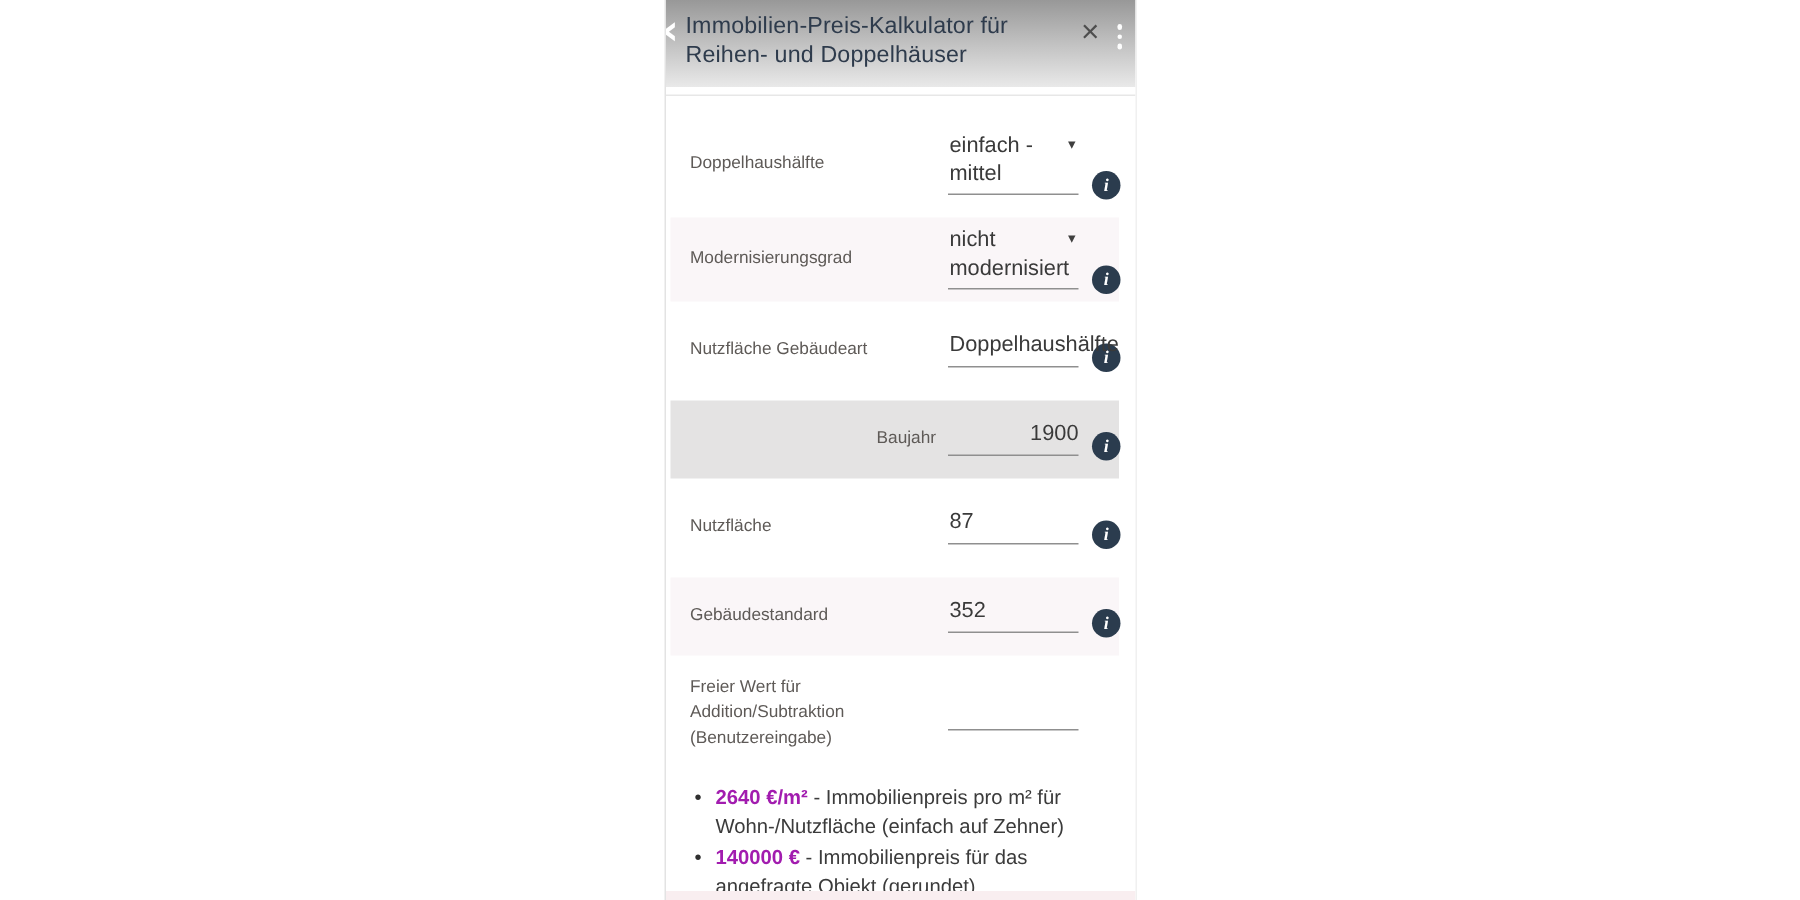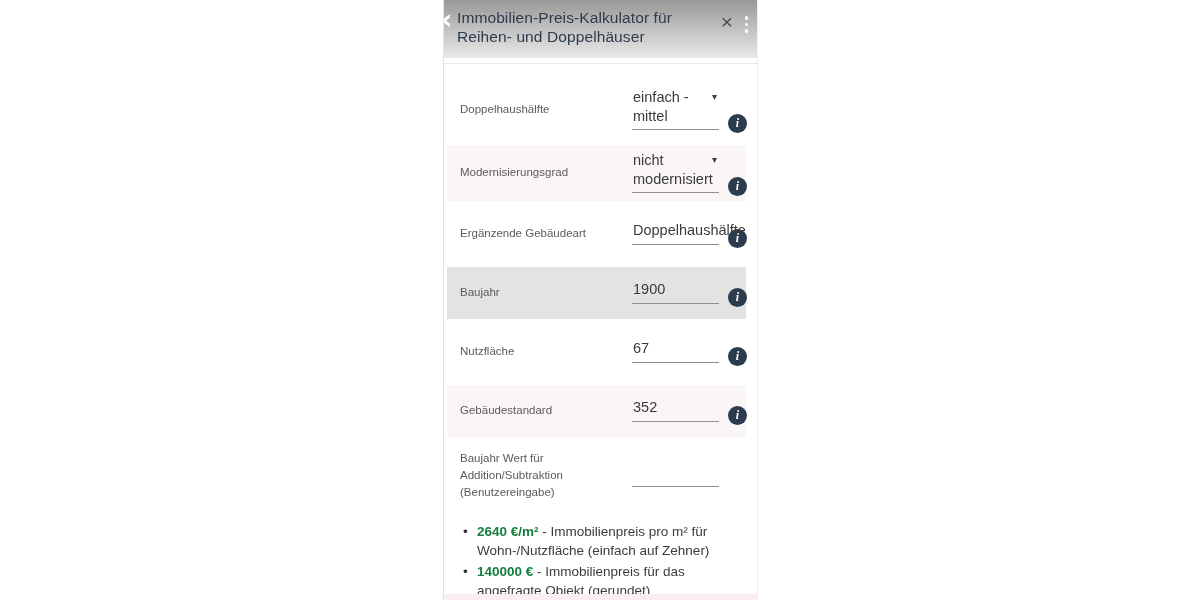--- a/index.html
+++ b/index.html
@@ -36,21 +36,21 @@
   }
   .dots{position:absolute;right:9px;top:16px;display:flex;flex-direction:column;gap:3px;cursor:pointer;}
   .dots i{width:3.5px;height:3.5px;border-radius:50%;background:#fdfdfd;display:block;}
   .hdr-divider{height:1px;background:#e7e7e7;margin-top:5px;}
   .rows{padding-top:11px;}
   .row{
     display:flex;align-items:center;
     min-height:52px;margin:7px 11px 7px 3px;padding:6px 9px 8px 13px;background:#fff;
   }
   .row.tinted{background:var(--tint);}
-  .row.highlight{background:var(--highlight);}
+  .row.highlight{background:var(--highlight);text-align:right;}
   .label{
     flex:0 0 172px;font-size:11.5px;line-height:1.45;color:var(--label);padding-right:8px;
   }
   .control{position:relative;display:flex;align-items:flex-end;}
   .value-wrap{position:relative;width:87px;}
   .value{
     font-size:14.5px;line-height:1.28;color:var(--value);
     border-bottom:1px solid var(--underline);padding:0 0 4px 1px;min-height:23px;cursor:text;
   }
   .value.nowrap{white-space:nowrap;overflow:visible;position:relative;z-index:2;}
@@ -64,21 +64,21 @@
     font-family:"Liberation Serif","DejaVu Serif",serif;font-style:italic;font-weight:bold;font-size:12px;
     margin:0 0 -3px 9px;cursor:pointer;flex:0 0 auto;z-index:1;
   }
   .results{margin:14px 10px 0 33px;list-style:none;}
   .results li{
     position:relative;font-size:13.5px;line-height:1.42;color:#3b3b3b;margin-bottom:1px;padding-left:0;
   }
   .results li::before{
     content:"•";position:absolute;left:-14px;top:0;color:#2f2f2f;font-size:13.5px;
   }
-  .result-value{font-weight:bold;color:#15803d;margin-top:40px;}
+  .result-value{font-weight:bold;color:#a21caf;margin-top:40px;}
   .bottom-strip{position:absolute;bottom:0;left:0;right:0;height:6px;background:var(--strip);}
 </style>
 </head>
 <body>
 
 <div class="page">
   <div class="dialog">
     <div class="header">
       <span class="back">‹</span>
       <div class="title">Immobilien-Preis-Kalkulator für Reihen- und Doppelhäuser</div>
@@ -107,21 +107,21 @@
     <div class="control">
       <div class="value-wrap">
         <div class="value">nicht modernisiert</div>
         <span class="caret">▾</span>
       </div>
       <span class="info">i</span>
     </div>
   </div>
 
   <div class="row">
-    <div class="label">Ergänzende Gebäudeart</div>
+    <div class="label">Nutzfläche Gebäudeart</div>
     <div class="control">
       <div class="value-wrap">
         <div class="value nowrap">Doppelhaushälfte</div>
 
       </div>
       <span class="info">i</span>
     </div>
   </div>
 
   <div class="row highlight">
@@ -132,40 +132,40 @@
 
       </div>
       <span class="info">i</span>
     </div>
   </div>
 
   <div class="row">
     <div class="label">Nutzfläche</div>
     <div class="control">
       <div class="value-wrap">
-        <div class="value">67</div>
+        <div class="value">87</div>
 
       </div>
       <span class="info">i</span>
     </div>
   </div>
 
   <div class="row tinted">
     <div class="label">Gebäudestandard</div>
     <div class="control">
       <div class="value-wrap">
         <div class="value">352</div>
 
       </div>
       <span class="info">i</span>
     </div>
   </div>
 
   <div class="row">
-    <div class="label">Baujahr Wert für Addition/Subtraktion (Benutzereingabe)</div>
+    <div class="label">Freier Wert für Addition/Subtraktion (Benutzereingabe)</div>
     <div class="control">
       <div class="value-wrap">
         <div class="value"></div>
 
       </div>
 
     </div>
   </div>
 </div>
     <ul class="results" id="results">

